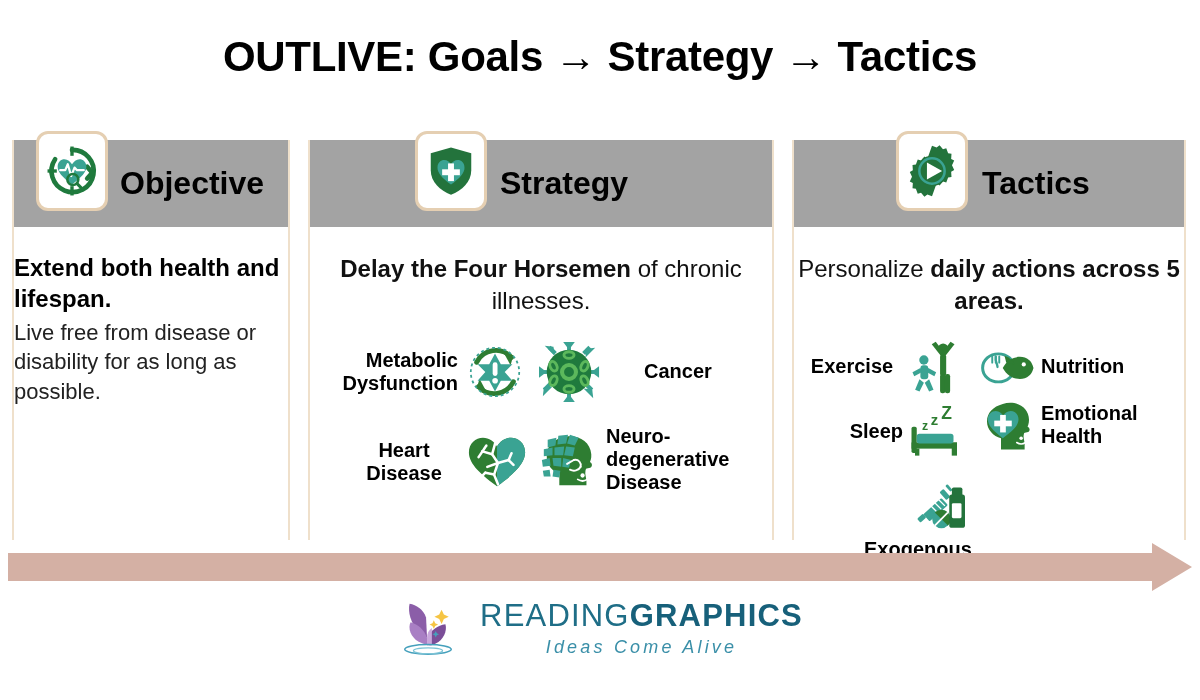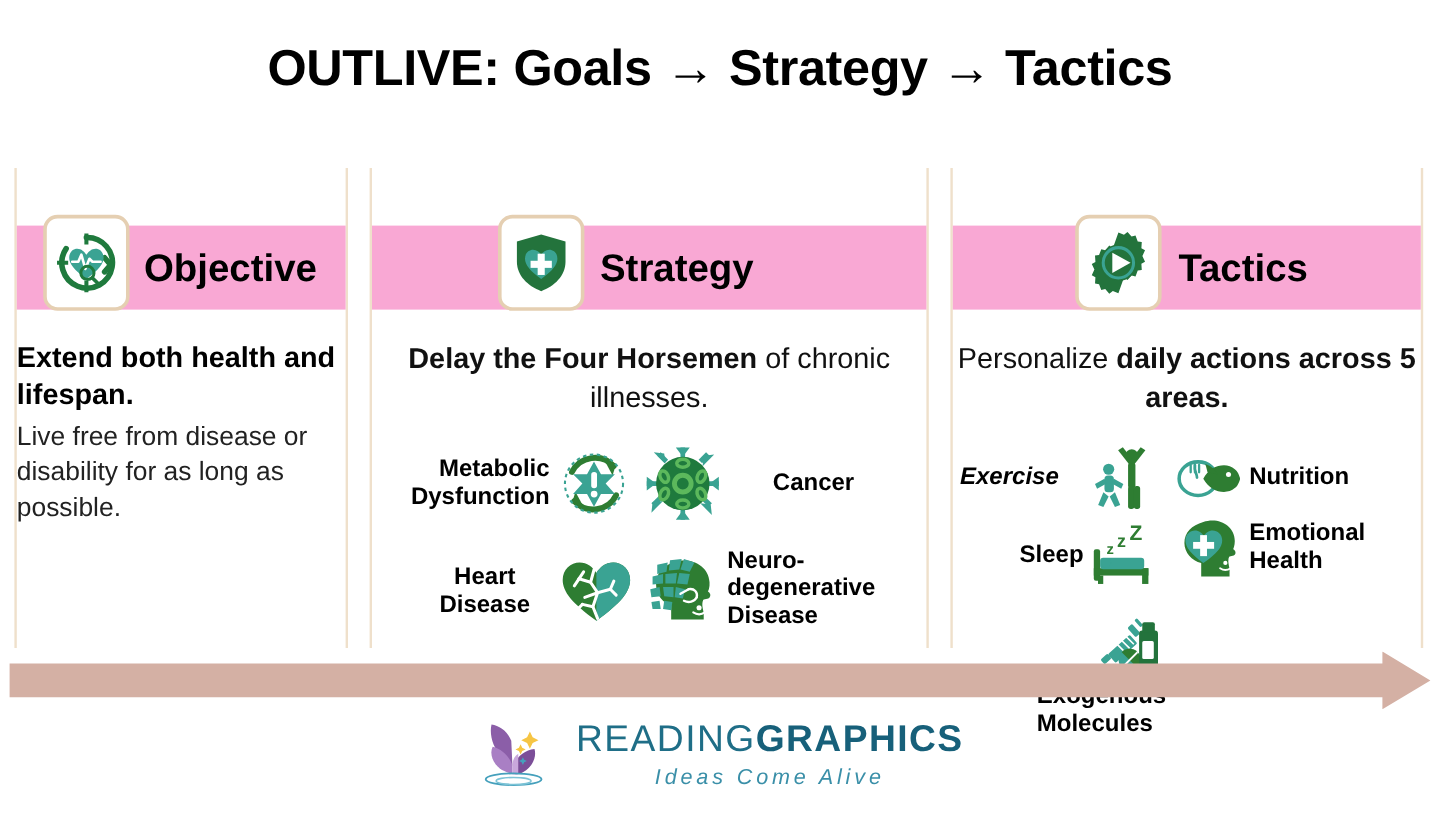--- a/index.html
+++ b/index.html
@@ -31,23 +31,23 @@
     border-left: 2px solid #EFE0CB;
     border-right: 2px solid #EFE0CB;
     height: 400px;
   }
   .col-1 { width: 278px; }
   .col-2 { width: 466px; }
   .col-3 { width: 394px; }
 
   .col-head {
     position: relative;
-    height: 70px;
-    background: #f9a8d4;
-    display: flex; align-items: center; margin-top: 48px;
+    height: 87px;
+    background: #a3a3a3;
+    display: flex; align-items: center;
   }
   .head-badge {
     position: absolute; top: -9px;
     width: 72px; height: 80px;
     background: #ffffff;
     border: 3px solid #E5CFB2;
     border-radius: 12px;
     display: flex; align-items: center; justify-content: center;
   }
   .col-1 .head-badge { left: 22px; }
@@ -101,21 +101,21 @@
   .hm-3 .hm-label { text-align: center; width: 112px; }
   .hm-4 { left: 228px; top: 90px; }
   .hm-4 .hm-label { width: 150px; }
 
   
   .tactics { margin-top: 12px; position: relative; height: 230px; }
   .tc { position: absolute; display: flex; align-items: center; gap: 5px; }
   .tc-label { font-size: 20px; font-weight: 700; color: #000; line-height: 1.16; }
   .tc svg { width: 56px; height: 56px; flex: none; display: block; }
   .tc-1 { left: 6px;  top: 10px; }
-  .tc-1 .tc-label { text-align: left; width: 104px; font-style: italic; }
+  .tc-1 .tc-label { text-align: center; width: 104px; }
   .tc-2 { left: 186px; top: 10px; }
   .tc-3 { left: 33px; top: 75px; }
   .tc-3 .tc-label { text-align: right; width: 76px; }
   .tc-4 { left: 186px; top: 68px; }
   .tc-5 { left: 70px; top: 148px; flex-direction: column; }
   .tc-5 .tc-label { width: 160px; }
 
   
   .arrow-wrap { position: absolute; left: 0; top: 543px; width: 1200px; height: 48px; }
   .arrow-wrap svg { display: block; }

